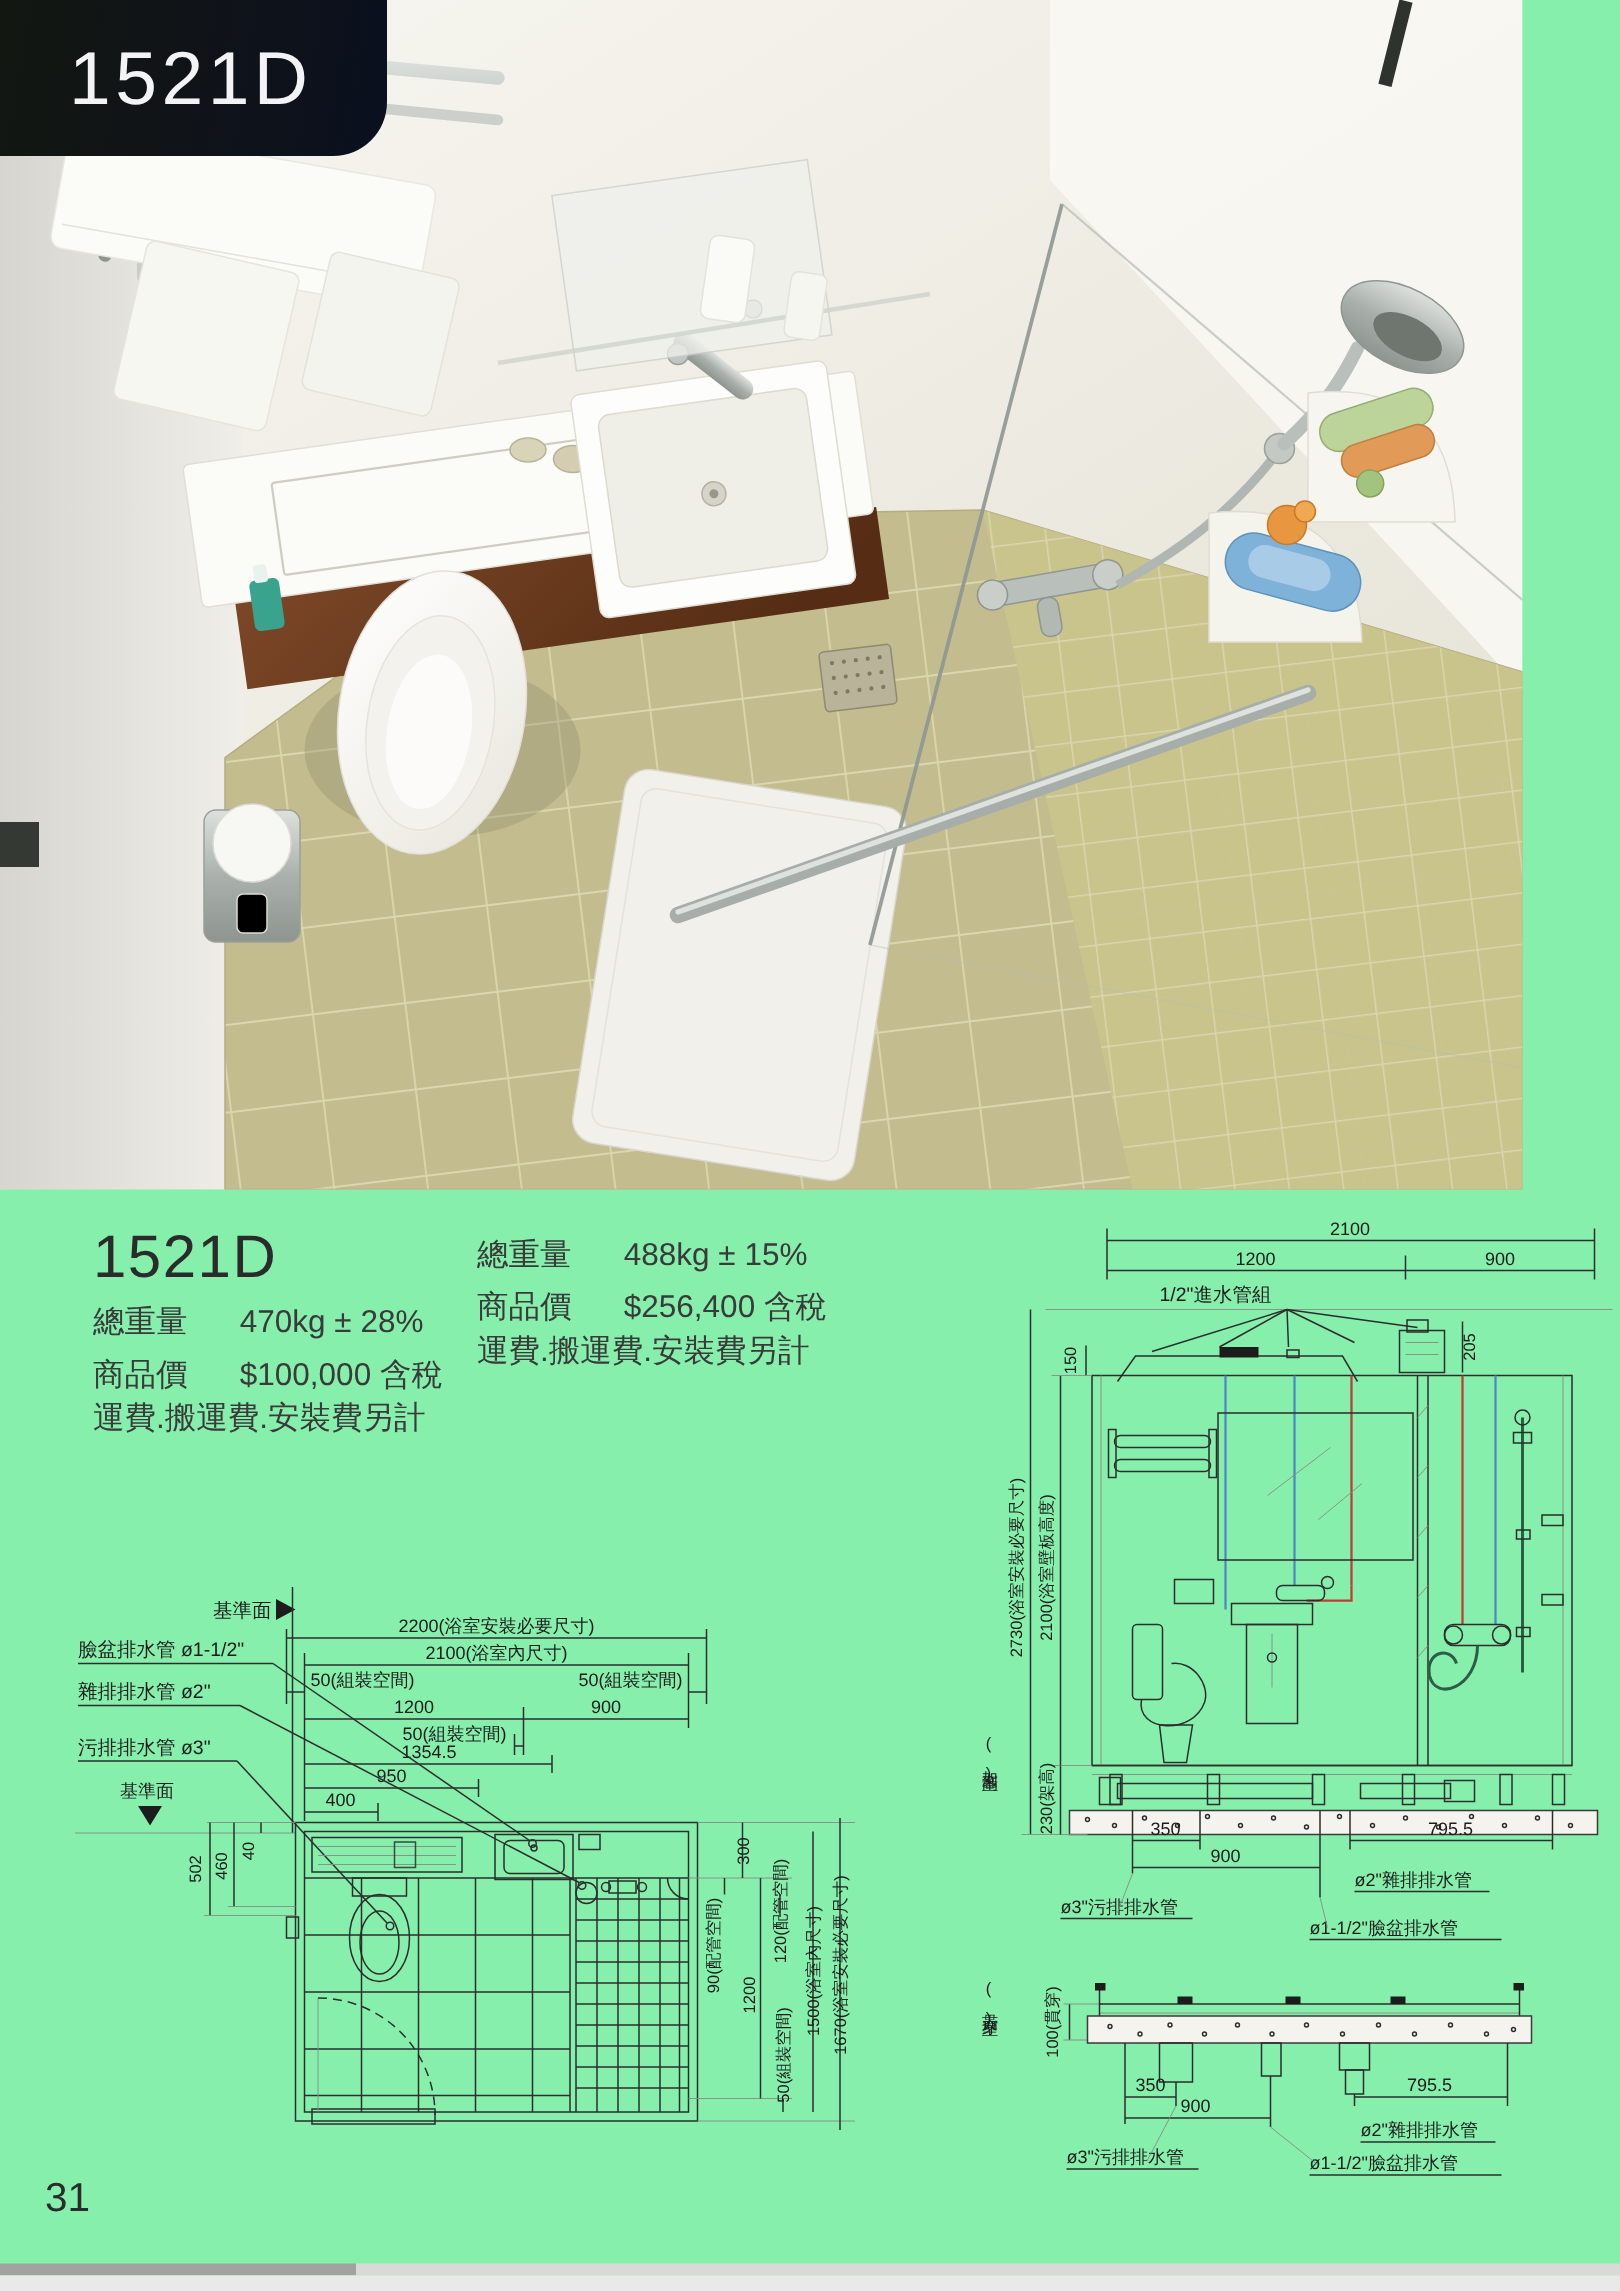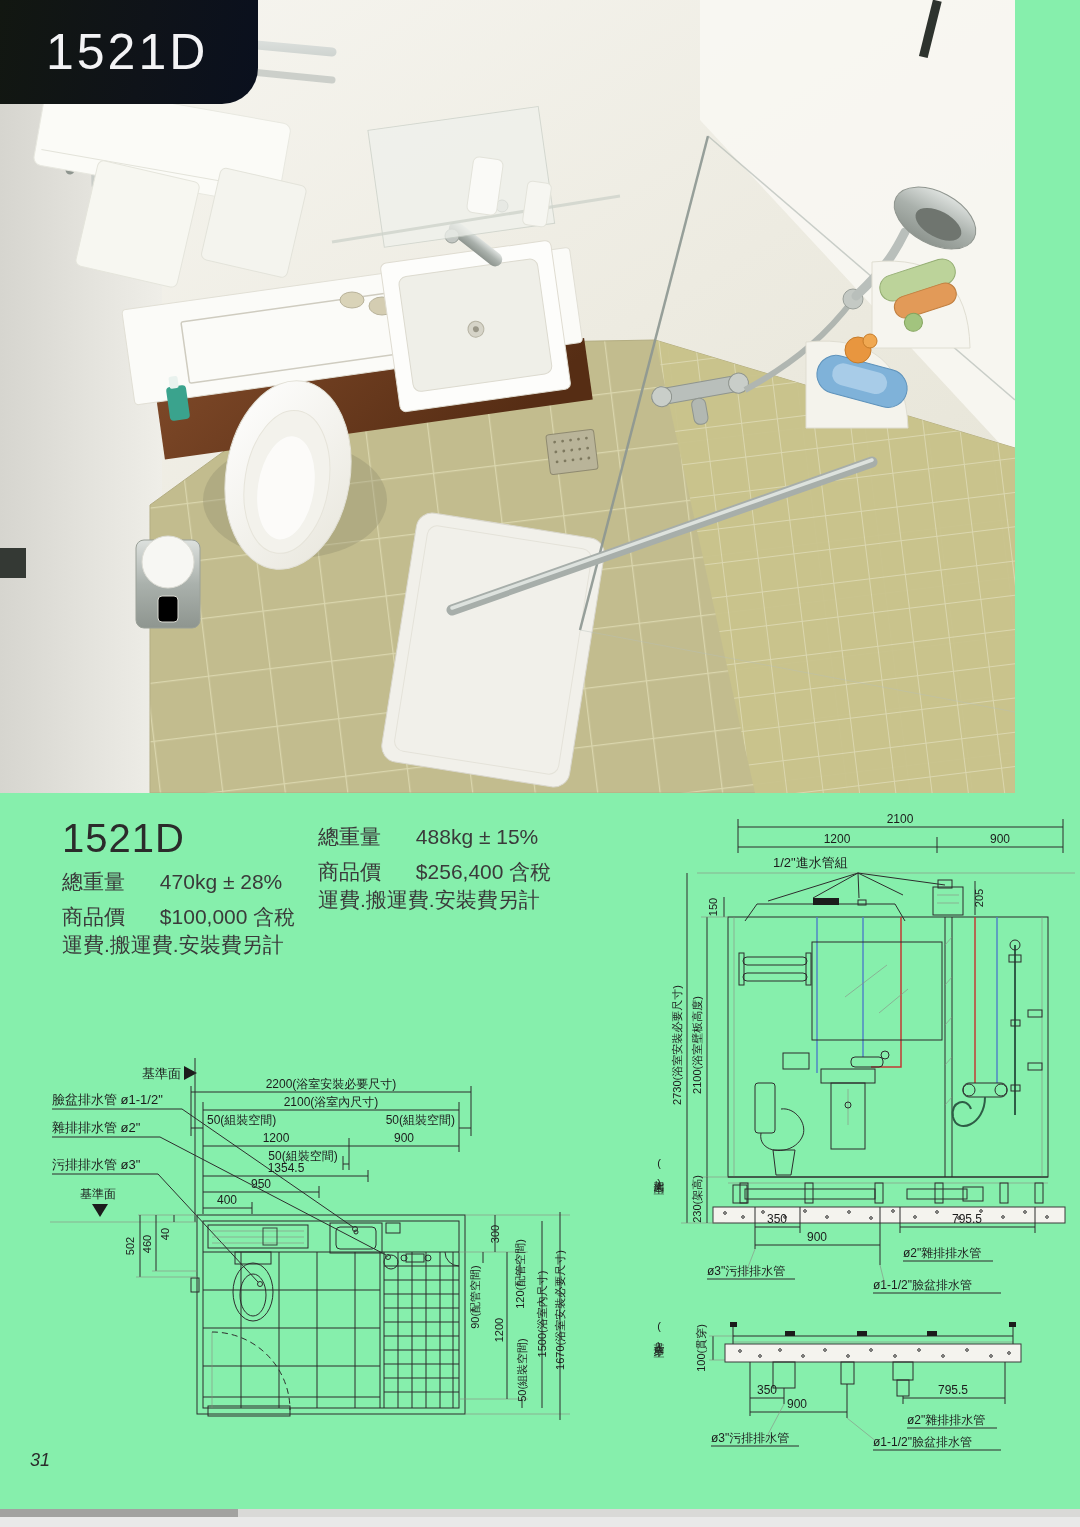--- a/index.html
+++ b/index.html
@@ -29,21 +29,21 @@
   svg.dwg .fillD{fill:#1c1c1c;stroke:none;}
   svg.dwg .conc{fill:#f4f3ee;stroke:#3a3a3a;}
   svg.dwg .dot{fill:#555;stroke:none;}
   svg.dwg .red{stroke:#c23a34;stroke-width:1.5;}
   svg.dwg .blu{stroke:#4f86c6;stroke-width:1.5;}
   svg.dwg .grn{stroke:#2e5d46;stroke-width:2;}
   svg.dwg text{fill:#1c1c1c;stroke:none;font-family:"Liberation Sans",sans-serif;}
   .t13{font-size:13px;} .t12{font-size:12px;} .t11{font-size:11px;}
   .mid{text-anchor:middle;} .end{text-anchor:end;}
   .vtext{writing-mode:vertical-rl;text-orientation:upright;letter-spacing:2px;}
-  .page-number{position:absolute;left:30px;top:1450px;font-size:18px;color:#2b2b2b;font-style:italic;}
+  .page-number{position:absolute;left:30px;top:1450px;font-size:27px;color:#2b2b2b;}
   .bottom-strip{position:absolute;left:0;bottom:0;width:100%;height:8px;
     background:linear-gradient(90deg,#a2a2a0 0 22%,#d9d9d7 22% 100%);}
 </style>
 </head>
 <body>
 
 <div class="page">
 
   <div class="photo-wrap">
     <svg width="1015" height="793" viewBox="0 0 1015 793">

